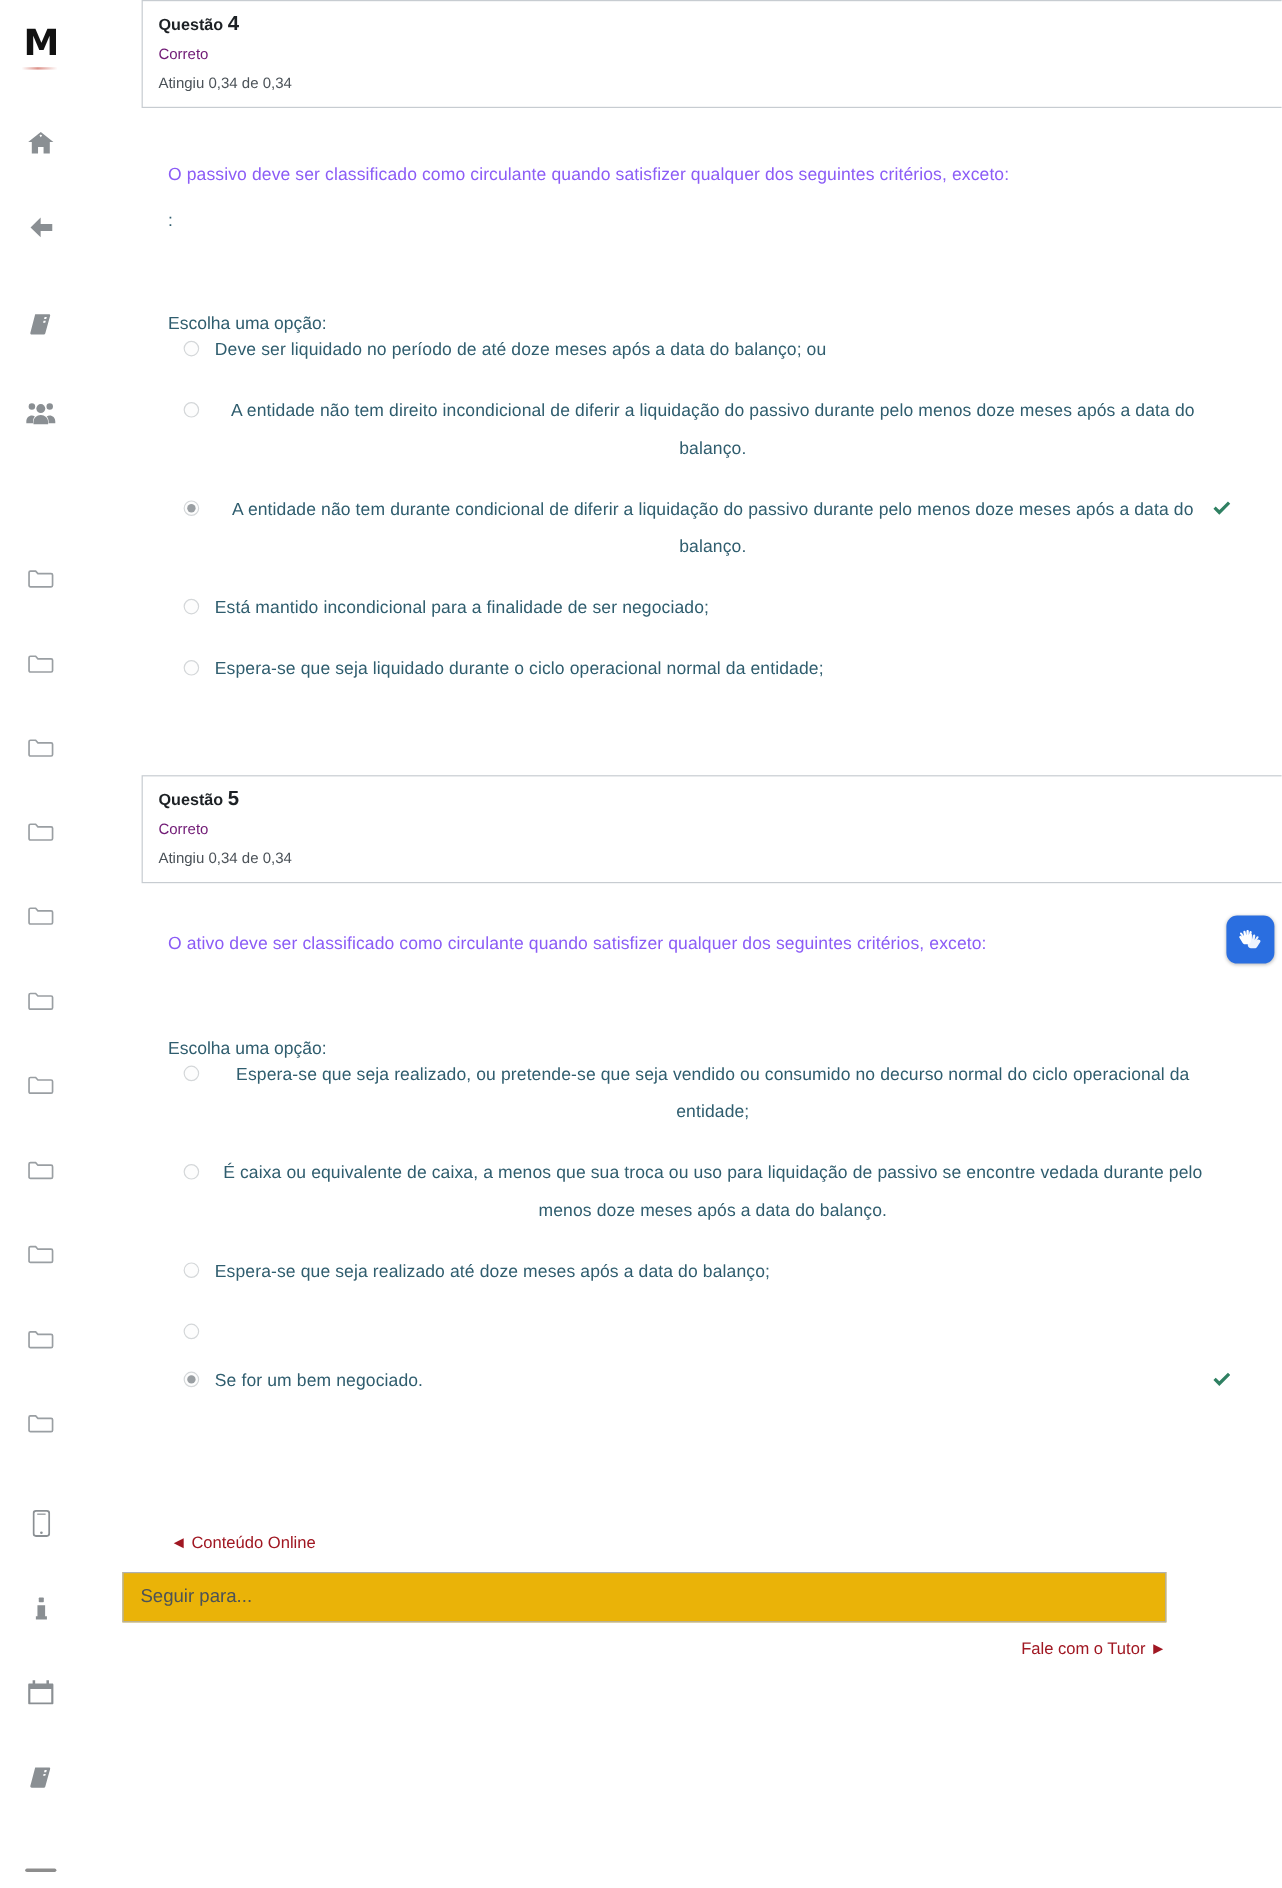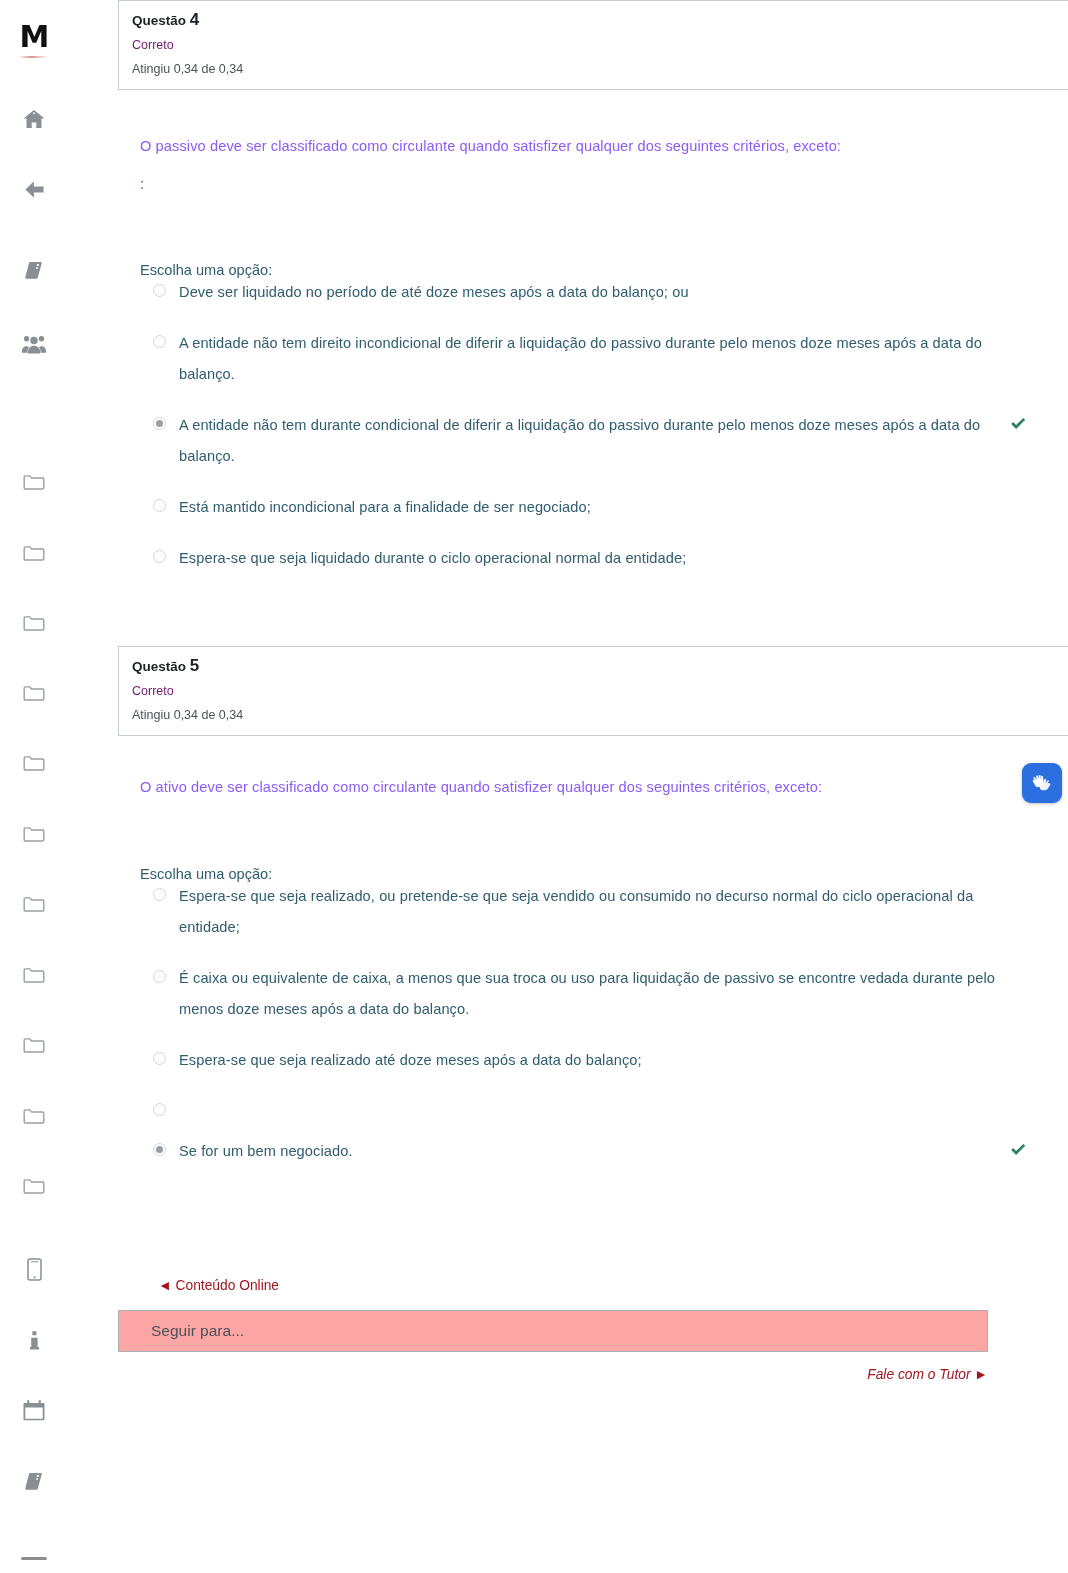--- a/index.html
+++ b/index.html
@@ -142,20 +142,21 @@
     width: 7px; height: 7px;
     border-radius: 50%;
     background: #9a9fa3;
   }
   .answer-text {
     font-size: 14.6px;
     color: #2f5d6e;
     line-height: 31px;
     letter-spacing: .1px;
     max-width: 830px;
+    text-align: center;
   }
   .tick {
     position: absolute;
     right: 12px; top: 4px;
     color: #2f8062;
     font-size: 19px;
     line-height: 19px;
     font-weight: bold;
   }
 
@@ -168,55 +169,54 @@
     background: #2a6ee0;
     display: flex;
     align-items: center;
     justify-content: center;
     box-shadow: 0 1px 3px rgba(0,0,0,.25);
   }
 
   
   #bottom-nav {
     position: absolute;
-    left: 118px; top: 1275px;
+    left: 102px; top: 1275px;
     width: 888px;
   }
   .nav-prev {
     font-size: 13.8px;
     color: #a01722;
     padding-left: 40px;
     line-height: 22px;
     display: block;
     text-decoration: none;
   }
   .jump-select {
     margin-top: 13px;
     width: 870px;
     height: 42px;
     border: 1px solid #aeb1b4;
-    background: #fca5a5;
+    background: #eab308;
     display: flex;
     align-items: center;
-    padding-left: 32px;
+    padding-left: 14px;
   }
   .jump-select span {
     font-size: 15.5px;
     color: #4c5257;
   }
   .nav-next-wrap {
     margin-top: 13px;
     width: 870px;
     text-align: right;
   }
   .nav-next {
     font-size: 13.8px;
     color: #a01722;
     text-decoration: none;
-    font-style: italic;
   }
 </style>
 </head>
 <body>
 
 <div id="page">
 
   <div id="sidebar">
     <div class="logo-m">M</div>
     <div class="logo-underline"></div>

